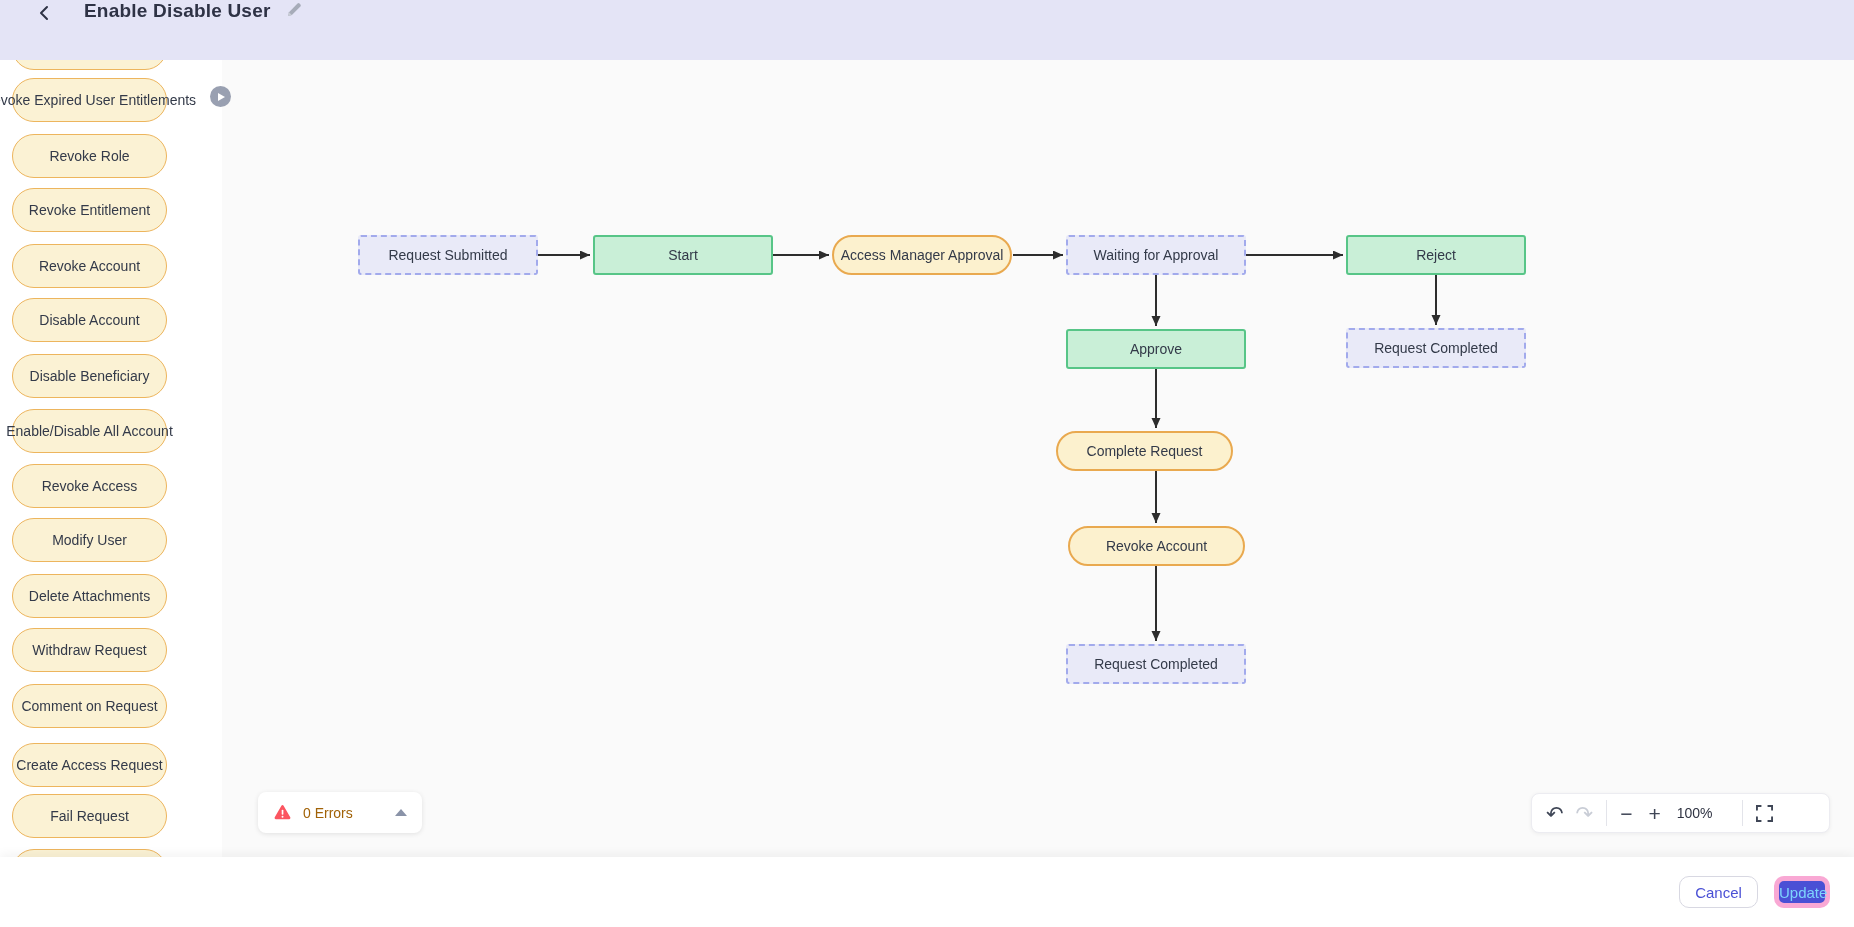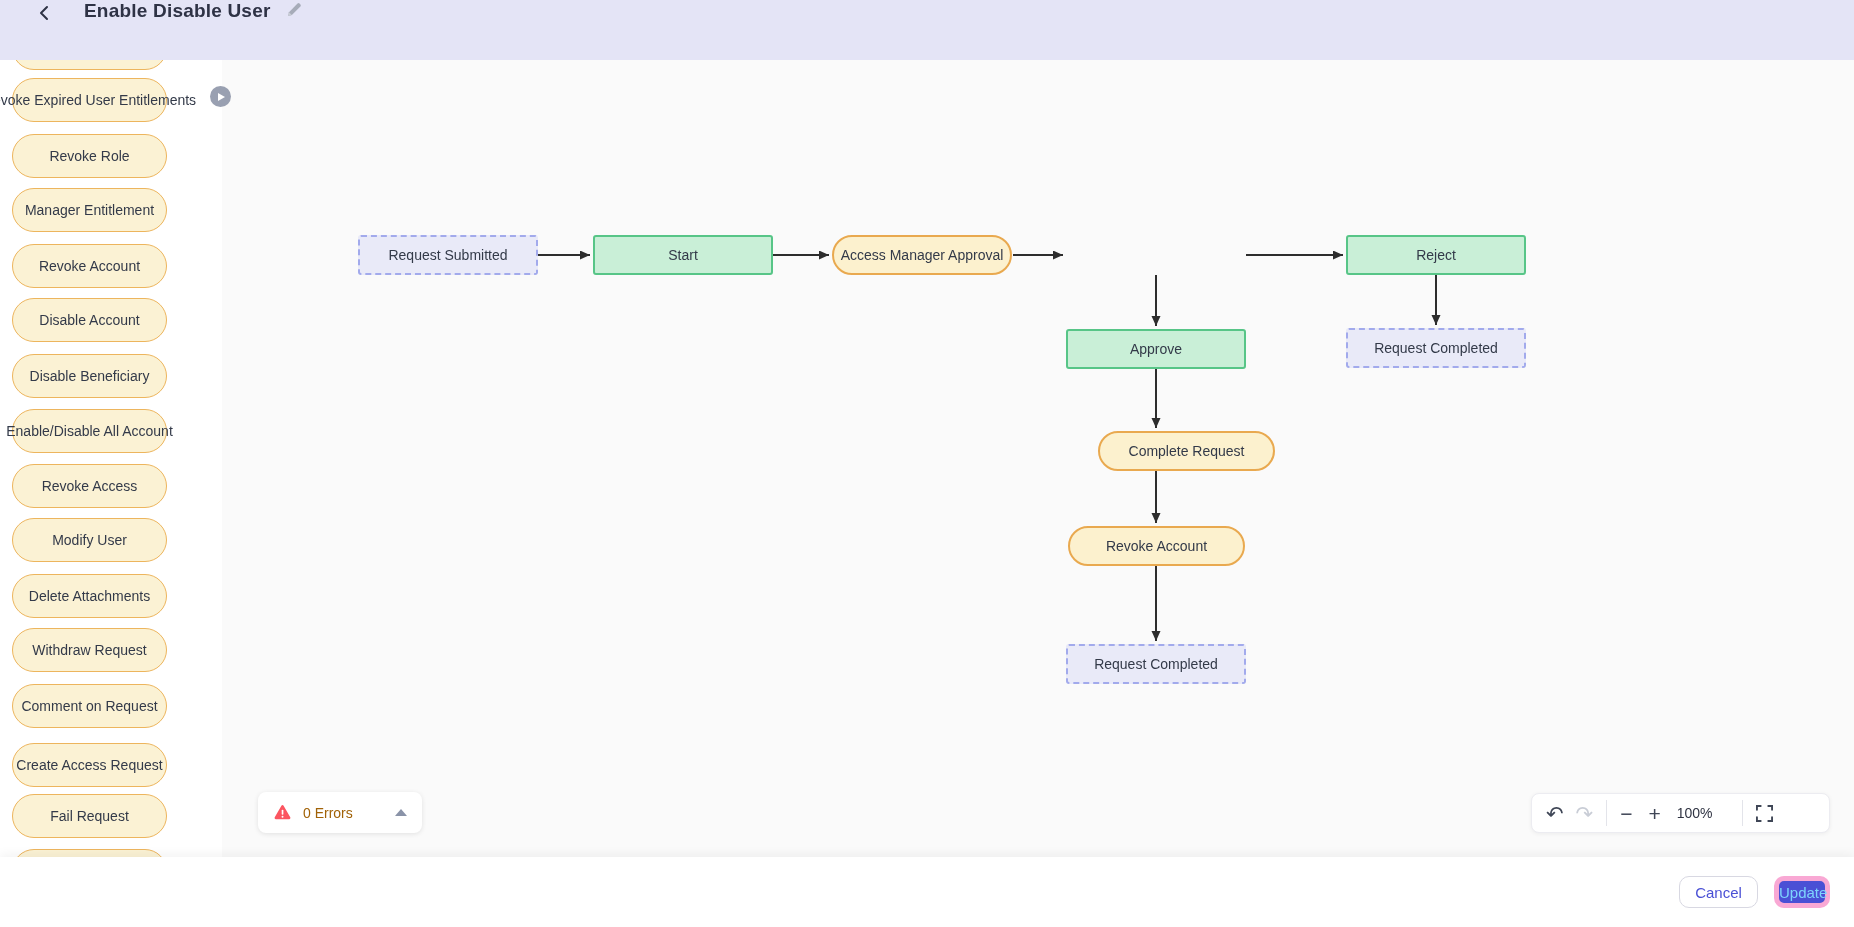--- a/index.html
+++ b/index.html
@@ -93,21 +93,21 @@
 
   <div class="sidebar">
     <div class="pill" style="top:-34px"></div>
     <div class="pill" style="top:18px">
         <span>Revoke Expired User Entitlements</span>
       </div>
     <div class="pill" style="top:74px">
         <span>Revoke Role</span>
       </div>
     <div class="pill" style="top:128px">
-        <span>Manager Entitlement</span>
+        <span>Revoke Entitlement</span>
       </div>
     <div class="pill" style="top:184px">
         <span>Revoke Account</span>
       </div>
     <div class="pill" style="top:238px">
         <span>Disable Account</span>
       </div>
     <div class="pill" style="top:294px">
         <span>Disable Beneficiary</span>
       </div>
@@ -163,27 +163,30 @@
 
     <div class="node state" style="left:136px;top:175px">
         <span>Request Submitted</span>
       </div>
     <div class="node success" style="left:371px;top:175px">
         <span>Start</span>
       </div>
     <div class="node action" style="left:610px;top:175px">
         <span>Access Manager Approval</span>
       </div>
+    <div class="node state" style="left:844px;top:175px">
+        <span>Waiting for Approval</span>
+      </div>
     <div class="node success" style="left:1124px;top:175px">
         <span>Reject</span>
       </div>
     <div class="node success" style="left:844px;top:269px">
         <span>Approve</span>
       </div>
-    <div class="node action" style="left:876px;top:371px;width:177px">
+    <div class="node action" style="left:834px;top:371px;width:177px">
         <span>Complete Request</span>
       </div>
     <div class="node action" style="left:846px;top:466px;width:177px">
         <span>Revoke Account</span>
       </div>
     <div class="node state" style="left:844px;top:584px">
         <span>Request Completed</span>
       </div>
     <div class="node state" style="left:1124px;top:268px">
         <span>Request Completed</span>

